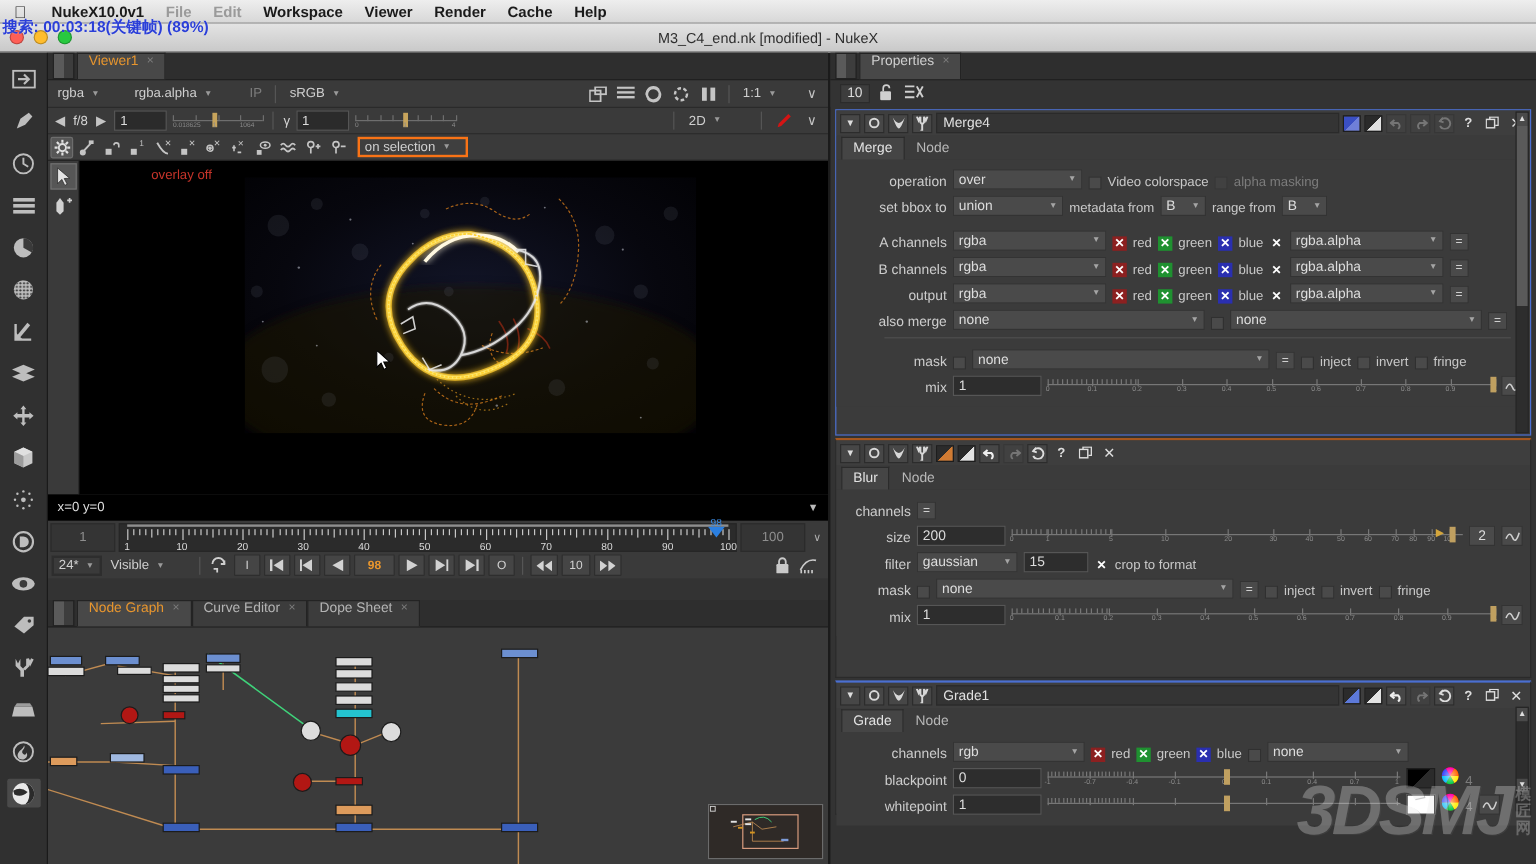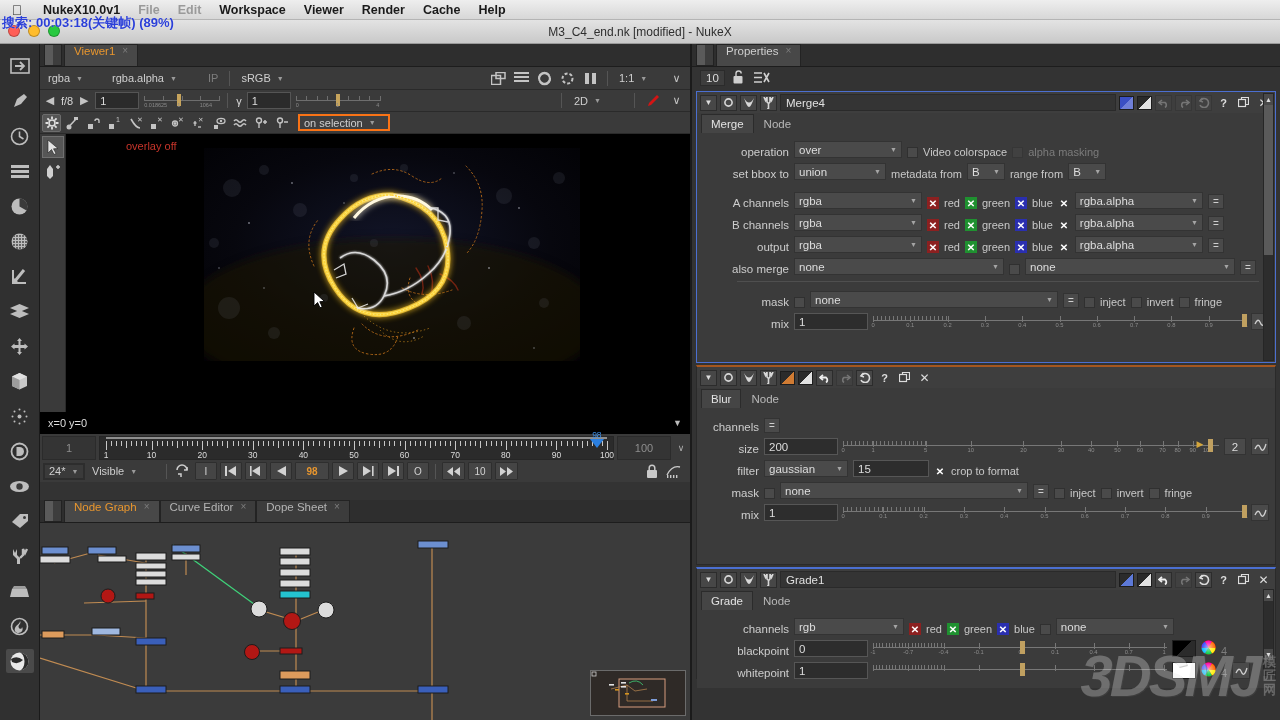--- a/index.html
+++ b/index.html
@@ -1348,21 +1348,21 @@
               </svg>
           </span>
         </div>
 
         <div class="prow">
           <span class="plabel" style="width:56px">filter</span>
           <span class="pcombo" style="width:84px">
             <span>gaussian</span>
             <span class="car">▼</span>
           </span>
-          <span class="pfield" style="width:76px">15</span>
+          <span class="pfield" style="width:54px">15</span>
           <span class="xchk">✕</span>
           <span>crop to format</span>
         </div>
 
         <div class="prow">
           <span class="plabel" style="width:56px">mask</span>
           <span class="cbox"></span>
           <span class="pcombo" style="width:248px">
             <span>none</span>
             <span class="car">▼</span>

